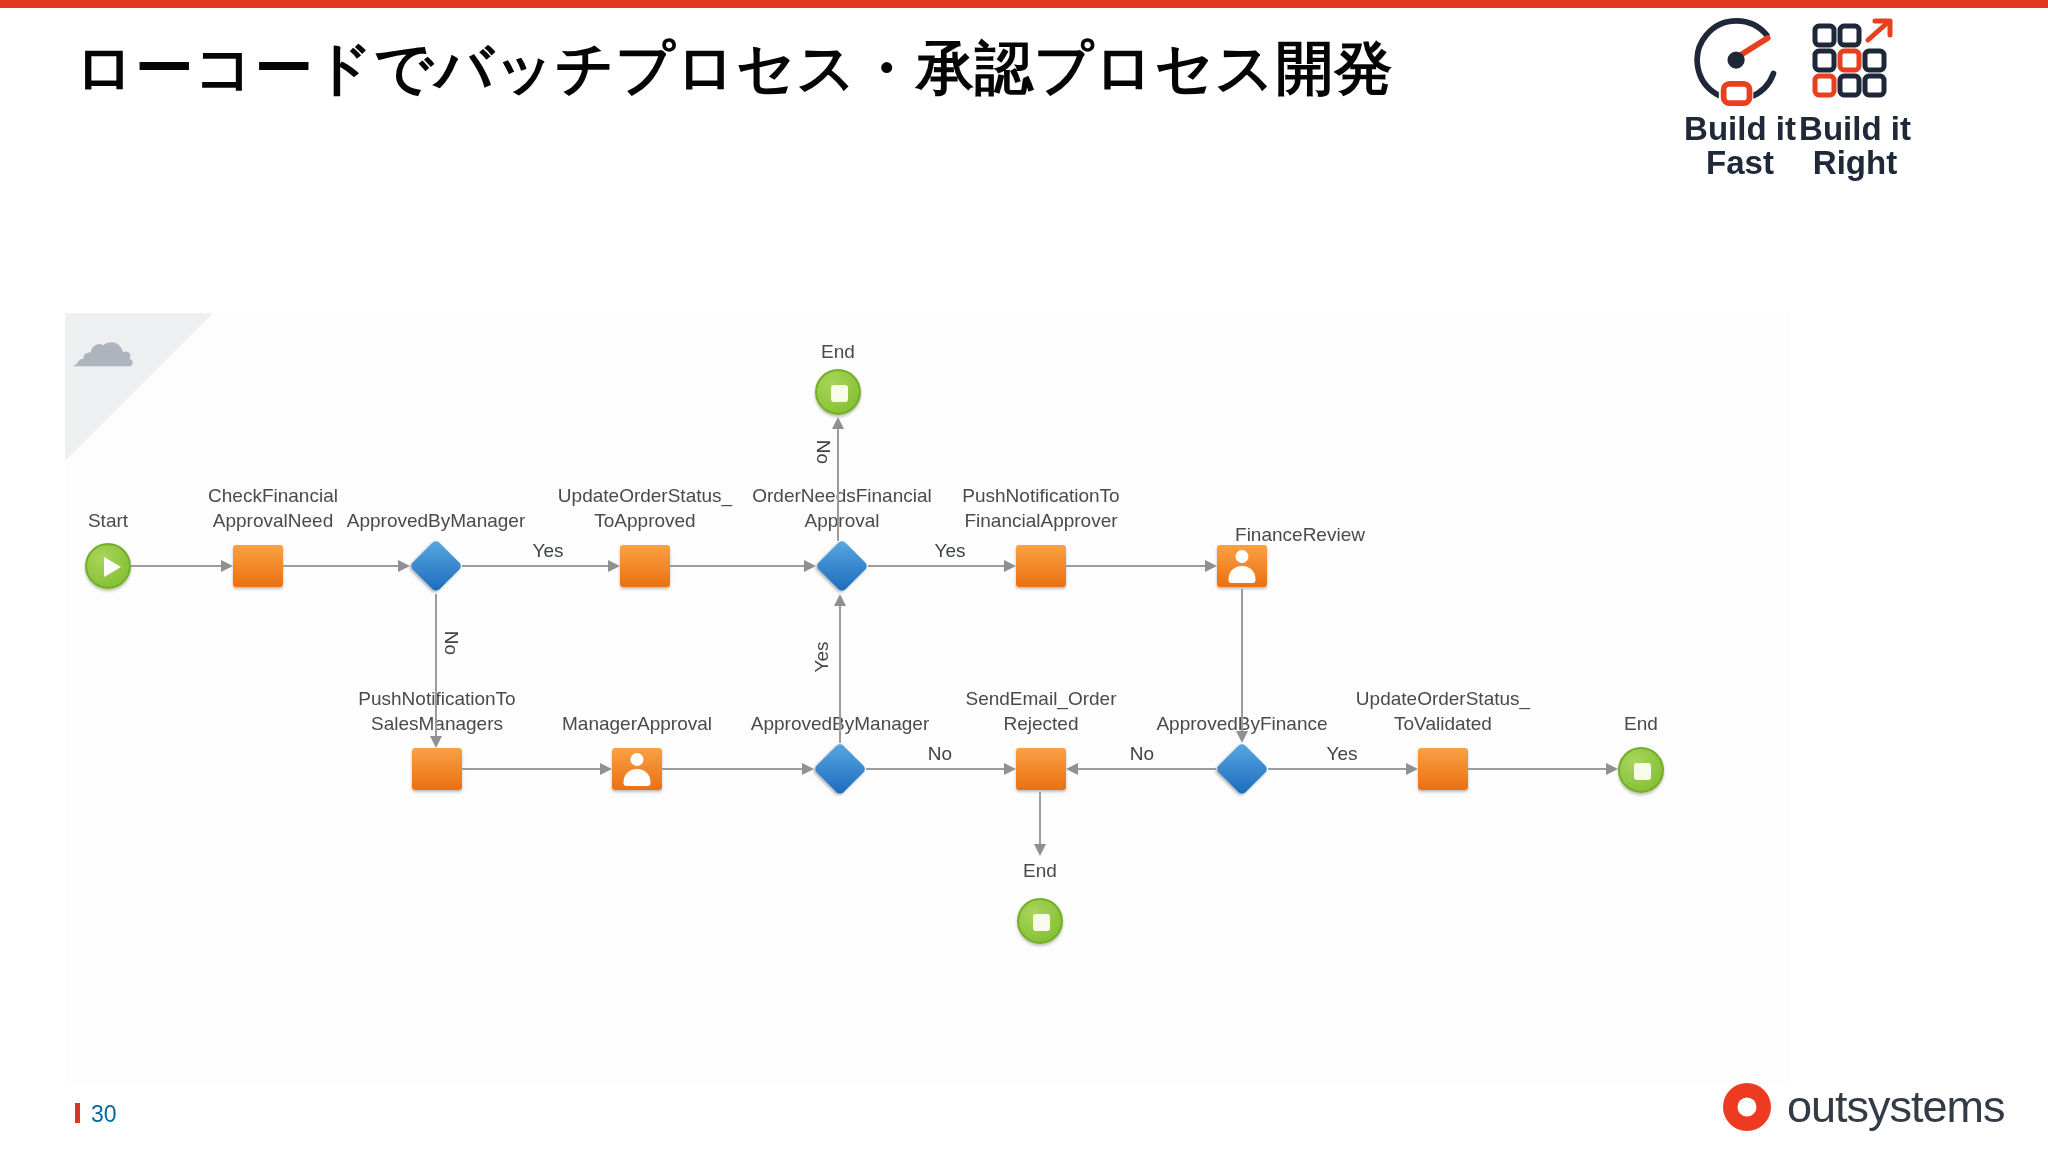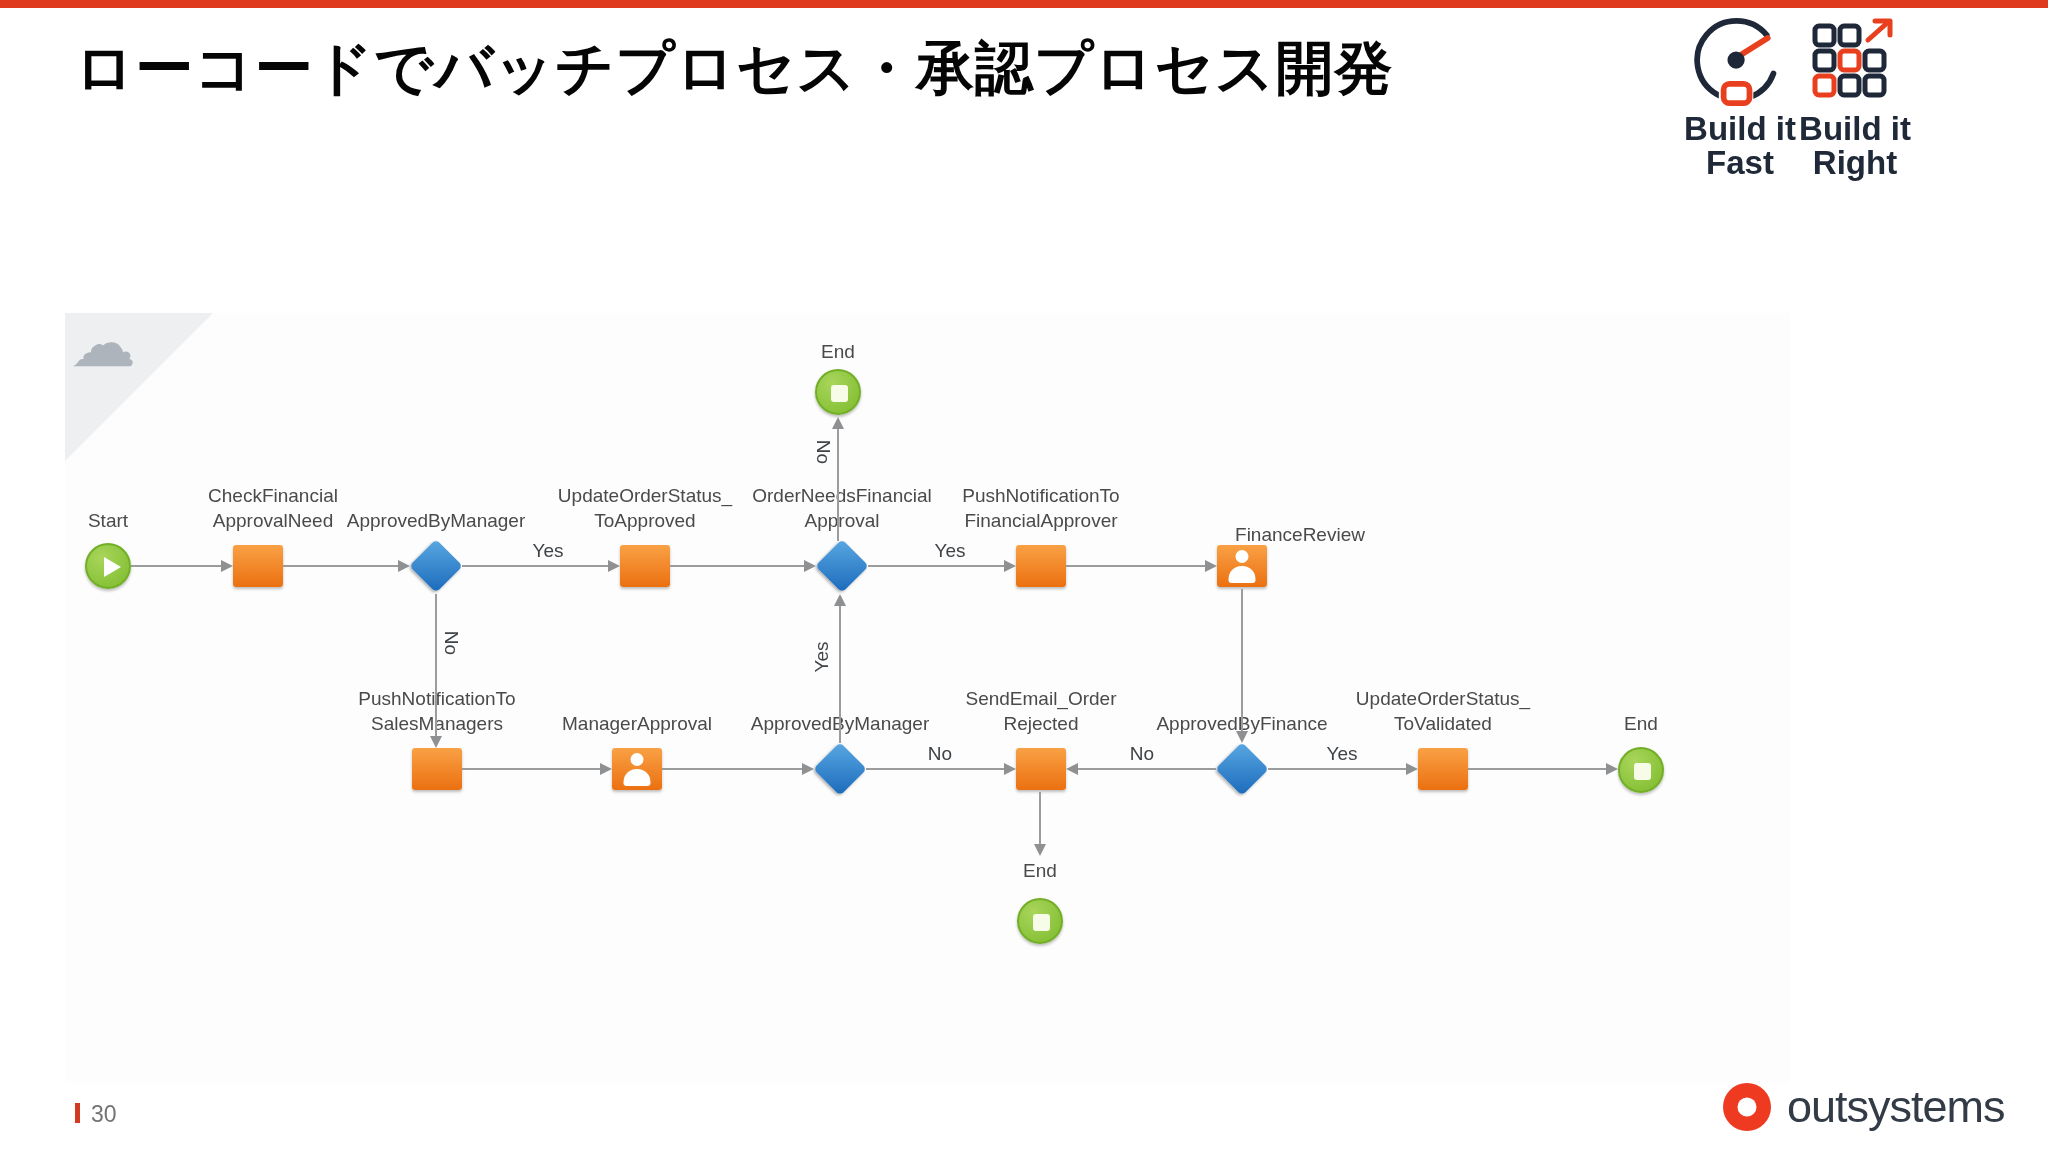--- a/index.html
+++ b/index.html
@@ -49,21 +49,21 @@
   .ah-l{border-right:12px solid #8f9092;border-top:6px solid transparent;border-bottom:6px solid transparent;}
   .ah-u{border-bottom:12px solid #8f9092;border-left:6px solid transparent;border-right:6px solid transparent;}
   .ah-d{border-top:12px solid #8f9092;border-left:6px solid transparent;border-right:6px solid transparent;}
 
   .elabel{position:absolute;font-size:19px;color:#3f4346;transform:translate(-50%,-50%);white-space:nowrap;}
   .elabel.rot-cw{transform:translate(-50%,-50%) rotate(90deg);}
   .elabel.rot-ccw{transform:translate(-50%,-50%) rotate(-90deg);}
 
   
   .page-tick{position:absolute;left:75px;top:1103px;width:5px;height:20px;background:#D43A22;}
-  .page-num{position:absolute;left:91px;top:1101px;font-size:23px;color:#737373;}
+  .page-num{position:absolute;left:91px;top:1101px;font-size:23px;color:#0369a1;}
   .logo-text{position:absolute;left:1787px;top:1082px;font-size:45px;line-height:50px;
              color:#333B46;letter-spacing:-1px;font-weight:500;}
 </style>
 </head>
 <body>
 
 <div class="slide">
   <div class="top-bar"></div>
 
   <div class="title">ローコードでバッチプロセス・承認プロセス開発</div>

